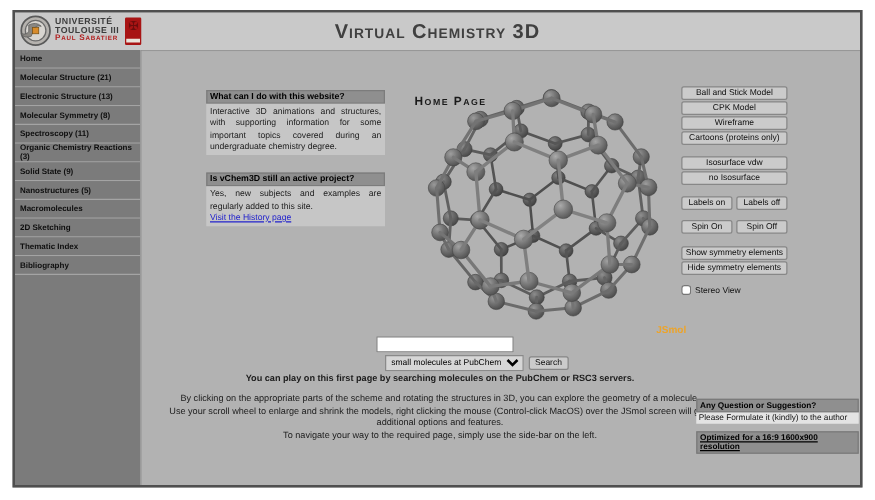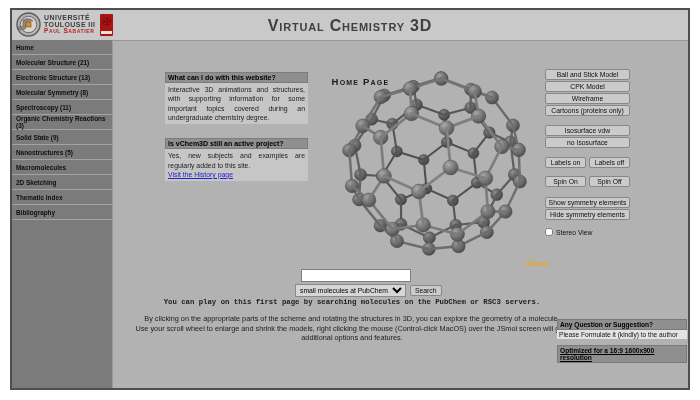--- a/index.html
+++ b/index.html
@@ -36,38 +36,38 @@
   .faq-a{background:#c6c6c6;font-size:6.9px;color:#1c1c1c;padding:2px 3px;
     text-align:justify;line-height:1.35;}
   .faq-gap{height:14px;}
   .blue{color:#2222cc;text-decoration:underline;cursor:pointer;}
   
   .viewer{position:absolute;left:204px;top:26px;width:236px;height:206px;cursor:grab;}
   .jsmol{position:absolute;right:4px;bottom:4px;font-size:8px;font-weight:bold;color:#eda429;}
   
   .search-input{position:absolute;left:188px;top:229px;width:104px;height:11px;border:1px solid #7f7f7f;
     background:#ffffff;font-size:7px;padding:0 2px;}
-  .search-row{position:absolute;left:182px;top:244px;display:flex;gap:4px;align-items:center;}
+  .search-row{position:absolute;left:195px;top:244px;display:flex;gap:4px;align-items:center;}
   .search-row select{font-size:6.8px;height:13px;background:#d6d6d6;border:1px solid #8a8a8a;}
   .btn{background:#cbcbcb;border:1px solid #878787;border-radius:2px;font-size:6.8px;
     color:#0d0d0d;padding:1px 4px;cursor:pointer;font-family:inherit;}
   
   .controls{position:absolute;left:432px;top:29px;width:85px;display:flex;flex-direction:column;}
   .controls .btn{height:11px;padding:0;margin-bottom:1px;width:100%;}
   .pair{display:flex;gap:3px;margin-bottom:1px;}
   .pair .btn{flex:1;}
   .sp8{height:8px;}.sp6{height:6px;}
   .stereo-row{display:flex;align-items:center;gap:3px;margin-top:7px;}
   .stereo-row input{width:8px;height:8px;margin:0;}
   .stereo-label{font-size:6.8px;color:#111;}
   
   .footer{position:absolute;left:16px;top:258px;width:446px;text-align:center;
     font-size:7.3px;color:#1c1c1c;line-height:1.3;}
   .footer .intro{margin-bottom:7px;}
-  .footer .boldline{font-weight:bold;margin-bottom:7px;font-family:Liberation Mono, monospace;}
+  .footer .boldline{font-weight:bold;margin-bottom:7px;}
   
   .contact{position:absolute;right:1px;top:279px;width:130px;}
   .bar-dark{background:#8f8f8f;border:1px solid #7a7a7a;font-size:6.6px;font-weight:bold;
     color:#000;padding:1px 2px;}
   .bar-light{background:#e3e3e3;font-size:6.6px;color:#111;padding:1px 2px;cursor:pointer;}
   .contact .sp{height:6px;}
   .bar-dark.u{text-decoration:underline;}
   
   .emblem{width:25px;height:25px;}
 </style>
@@ -378,20 +378,21 @@
       <div class="stereo-row">
         <input type="checkbox" style="">
         <span class="stereo-label">Stereo View</span>
       </div>
     </div>
 
     <div class="footer">
       <div class="boldline">You can play on this first page by searching molecules on the PubChem or RSC3 servers.</div>
       <div>By clicking on the appropriate parts of the scheme and rotating the structures in 3D, you can explore the geometry of a molecule.</div>
       <div>Use your scroll wheel to enlarge and shrink the models, right clicking the mouse (Control-click MacOS) over the JSmol screen will give additional options and features.</div>
+      <div>To navigate your way to the required page, simply use the side-bar on the left.</div>
     </div>
 
     <div class="contact">
       <div class="bar-dark">Any Question or Suggestion?</div>
       <div class="bar-light">Please Formulate it (kindly) to the author</div>
       <div class="sp"></div>
       <div class="bar-dark u">Optimized for a 16:9 1600x900 resolution</div>
     </div>
   </div>
 </div>

